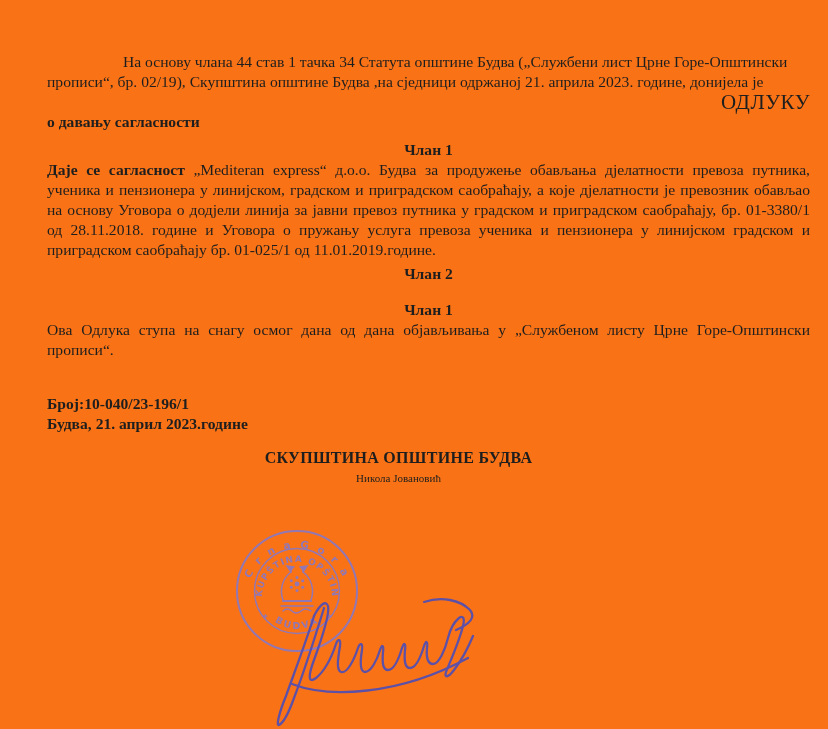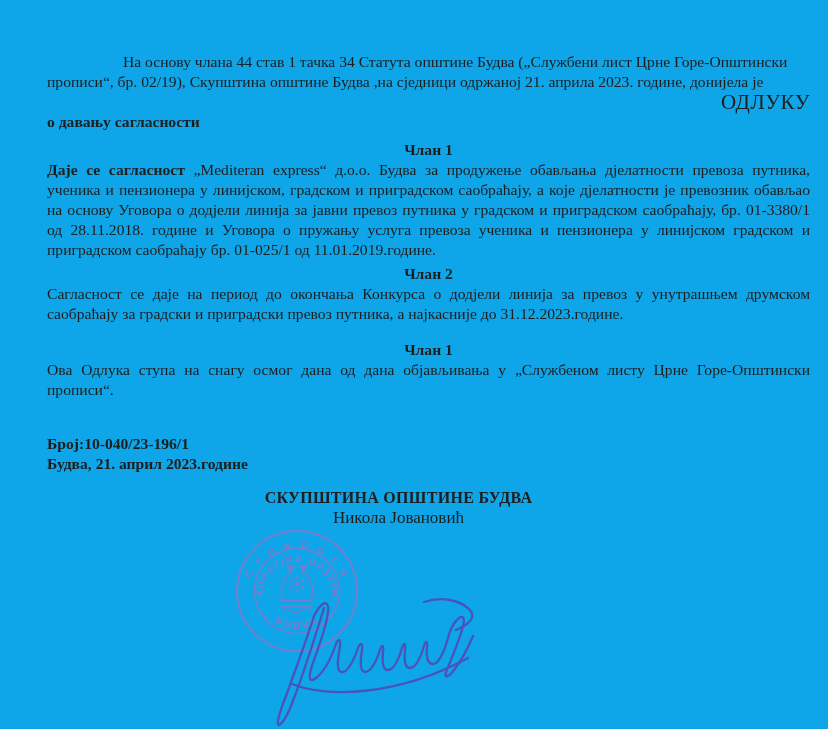--- a/index.html
+++ b/index.html
@@ -1,20 +1,20 @@
 <!DOCTYPE html>
 <html><head>
 <meta charset="utf-8">
 <style>
   html,body { margin:0; padding:0; }
   body { background:#ffffff; }
   .page {
     position:relative;
     width:828px; height:729px;
-    background:#0ea5e9;
+    background:#f97316;
     overflow:hidden;
     font-family:"Liberation Serif","DejaVu Serif",serif;
     color:#1e1e1e;
   }
   
   .doc {
     position:absolute; left:47px; top:52px; width:763px;
     font-size:15.6px; line-height:20px;
     z-index:2;
   }
@@ -32,21 +32,21 @@
   .clause { text-align:justify; }
   .clause .lead { font-weight:bold; }
   .ref { font-weight:bold; margin-top:34px !important; }
   .place { font-weight:bold; }
   .sig-text {
     position:relative; left:-30px; top:0;
     margin-top:14px; text-align:center; line-height:20px;
   }
   .sig-inst { font-weight:bold; font-size:16px; letter-spacing:0.3px; }
   .sig-role { font-weight:bold; font-size:16px; }
-  .sig-name { font-size:17px; }
+  .sig-name { font-size:11px; }
   
   .stamp {
     position:absolute; left:233px; top:527px; z-index:1;
     opacity:0.88;
   }
   .stamp text {
     font-family:"DejaVu Sans","Liberation Sans",sans-serif;
     fill:#8478cc;
   }
   .stamp .ring-outer { font-size:10.5px; letter-spacing:2.5px; font-weight:bold; }
@@ -67,21 +67,20 @@
   <div class="doc">
     <p class="intro">На основу члана 44 став 1 тачка 34 Статута општине Будва („Службени лист Црне Горе-Општински прописи“, бр. 02/19), Скупштина општине Будва ,на сједници одржаној 21. априла 2023. године, донијела је</p>
 
     <p class="title">ОДЛУКУ</p>
     <p class="subtitle">о давању сагласности</p>
 
     <p class="art-h h1">Члан 1</p>
     <p class="clause"><span class="lead">Даје се сагласност</span><span> „Mediteran express“ д.о.о. Будва за продужење обављања дјелатности превоза путника, ученика и пензионера у линијском, градском и приградском саобраћају, а које дјелатности је превозник обављао на основу Уговора о додјели линија за јавни превоз путника у градском и приградском саобраћају, бр. 01-3380/1 од 28.11.2018. године и Уговора о пружању услуга превоза ученика и пензионера у линијском градском и приградском саобраћају бр. 01-025/1 од 11.01.2019.године.</span></p>
 
     <p class="art-h h2">Члан 2</p>
-    <p class="clause">Сагласност се даје на период до окончања Конкурса о додјели линија за превоз у унутрашњем друмском саобраћају за градски и приградски превоз путника, а најкасније до 31.12.2023.године.</p>
 
     <p class="art-h h3">Члан 1</p>
     <p class="clause">Ова Одлука ступа на снагу осмог дана од дана објављивања у „Службеном листу Црне Горе-Општински прописи“.</p>
 
     <p class="ref">Број:10-040/23-196/1</p>
     <p class="place">Будва, 21. април 2023.године</p>
 
     <div class="sig-text">
       <div class="sig-inst">СКУПШТИНА ОПШТИНЕ БУДВА</div>
       <div class="sig-name">Никола Јовановић</div>

